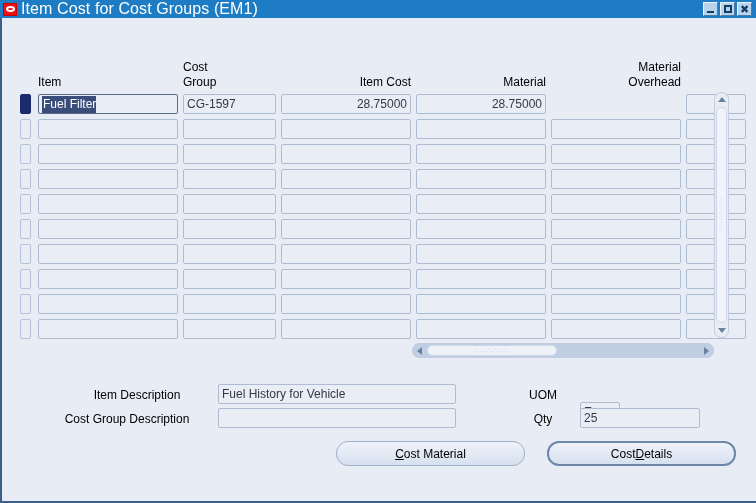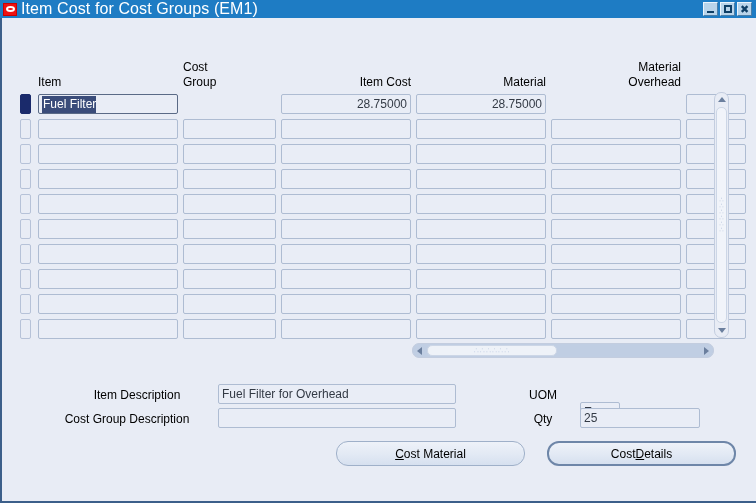--- a/index.html
+++ b/index.html
@@ -360,20 +360,21 @@
         <div class="col-head right" style="left: 279px; width: 130px; top: 57px;">Item Cost</div>
         <div class="col-head right" style="left: 414px; width: 130px; top: 57px;">Material</div>
         <div class="col-head right" style="left: 549px; width: 130px; top: 42px;">Material
 Overhead</div>
       </div>
 
     <div class="grid" id="grid-body" style="left: 18px; top: 74px; width: 694px; height: 250px;">
         <div class="row" style="top: 0px; width: 694px;">
           <div class="rec-ind current"></div>
           <div class="cell focused" style="left: 18px; width: 140px;"><span class="sel">Fuel Filter</span></div>
+          <div class="cell" style="left: 163px; width: 93px;">CG-1597</div>
           <div class="cell num" style="left: 261px; width: 130px;">28.75000</div>
           <div class="cell num" style="left: 396px; width: 130px;">28.75000</div>
           <div class="cell num" style="left: 666px; width: 60px;"></div>
         </div>
         <div class="row" style="top: 25px; width: 694px;">
           <div class="rec-ind"></div>
           <div class="cell" style="left: 18px; width: 140px;"></div>
           <div class="cell" style="left: 163px; width: 93px;"></div>
           <div class="cell num" style="left: 261px; width: 130px;"></div>
           <div class="cell num" style="left: 396px; width: 130px;"></div>
@@ -477,21 +478,21 @@
         </div>
       <div class="hthumb" style="left:14px; width:130px;">
         <div class="hgrip">∴∴∴∴∴∴</div>
       </div>
       <div class="arrow rgt">
           <div class="tri right"></div>
         </div>
     </div>
 
     <div class="fld-label" style="left:60px; top:368px; width:150px;">Item Description</div>
-    <div class="fld" style="left:216px; top:366px; width:238px;">Fuel Filter for Overhead</div>
+    <div class="fld" style="left:216px; top:366px; width:238px;">Fuel History for Vehicle</div>
 
     <div class="fld-label" style="left:40px; top:392px; width:170px;">Cost Group Description</div>
     <div class="fld" style="left:216px; top:390px; width:238px;"></div>
 
     <div class="fld-label" style="left:510px; top:368px; width:62px;">UOM</div>
     <div class="fld" style="left:578px; top:384px; width:40px;">Ea</div>
 
     <div class="fld-label" style="left:510px; top:392px; width:62px;">Qty</div>
     <div class="fld num" style="left:578px; top:390px; width:120px;">25</div>
 

